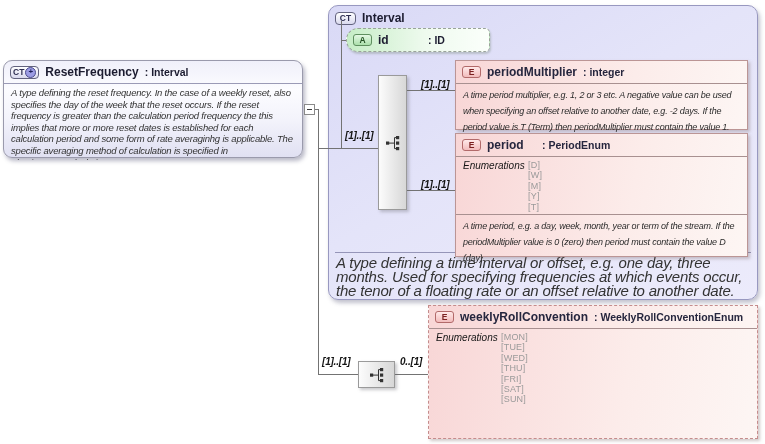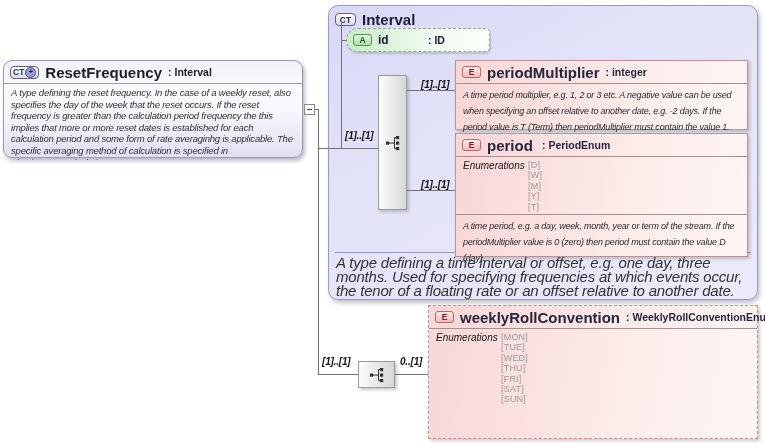--- a/index.html
+++ b/index.html
@@ -31,21 +31,21 @@
   .b-a  { border:1px solid #5f8f5f; background:linear-gradient(180deg,#e4f8e4,#abdfab); color:#245224; min-width:19px; height:12px; border-radius:3px; }
   .plus {
     display:inline-flex; align-items:center; justify-content:center;
     width:9px; height:9px; border-radius:50%;
     background:#9c9ce4; border:1px solid #4c4c8e; color:#1e1e5a;
     font:bold 8px/8px "Liberation Sans", sans-serif;
   }
 
   
   .hd { display:flex; align-items:center; gap:6px; padding:0 6px; height:23px; box-sizing:border-box; }
-  .tn { font-weight:bold; font-size:15px; white-space:nowrap; }
+  .tn { font-weight:bold; font-size:12px; white-space:nowrap; }
   .tt { font-weight:bold; font-size:10.5px; white-space:nowrap; }
   .name-col { display:inline-block; min-width:49px; }
   .desc {
     font-style:italic; font-size:9px; line-height:16px; letter-spacing:-0.2px;
     color:#2b2b2b; padding:3px 7px; overflow:hidden;
   }
 
   
   .rf {
     position:absolute; left:3px; top:60px; width:300px; height:98px; box-sizing:border-box;

